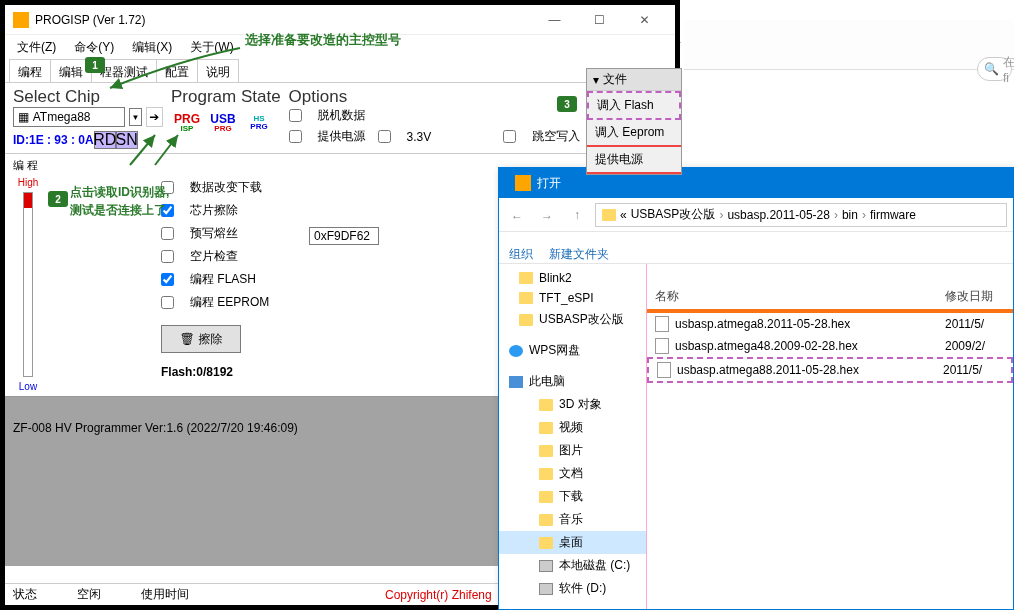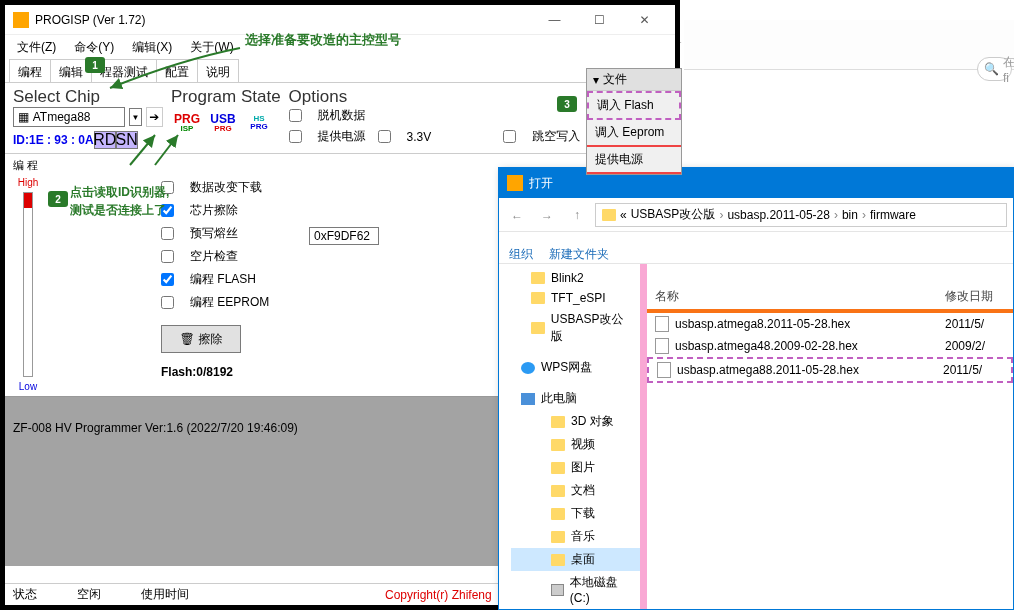--- a/index.html
+++ b/index.html
@@ -76,30 +76,30 @@
 
 
 .ctx-menu { position: absolute; left: 586px; top: 68px; width: 96px; border: 1px solid #999; background: #f0f0f0; z-index: 20; }
 .ctx-header { background: #e0e0e0; padding: 2px 6px; display: flex; align-items: center; gap: 4px; border-bottom: 1px solid #ccc; }
 .ctx-item { padding: 4px 8px; border-bottom: 2px solid #ef4444; }
 .ctx-item.highlight { border: 2px dashed #c060c0; }
 .badge3 { position: absolute; left: 557px; top: 96px; width: 20px; height: 16px; background: #2a7a2a; color: #fff; border-radius: 3px; display: flex; align-items: center; justify-content: center; font-size: 10px; font-weight: bold; z-index: 25; }
 
 
 .open-dialog { position: absolute; left: 498px; top: 167px; width: 516px; height: 443px; border: 1px solid #0078d7; background: #fff; z-index: 15; box-shadow: 2px 2px 8px rgba(0,0,0,0.2); }
-.dlg-titlebar { height: 30px; background: #0078d7; color: #fff; display: flex; align-items: center; padding: 0 8px; }
+.dlg-titlebar { height: 30px; background: #0078d7; color: #fff; display: flex; align-items: center; padding: 0 16px; }
 .dlg-titlebar-icon { width: 16px; height: 16px; background: #ffa500; margin-right: 6px; }
 .dlg-nav { height: 34px; display: flex; align-items: center; padding: 0 6px; gap: 6px; border-bottom: 1px solid #e5e5e5; }
 .nav-arrow { width: 24px; height: 24px; display: flex; align-items: center; justify-content: center; color: #888; }
 .breadcrumb { flex: 1; border: 1px solid #ccc; height: 24px; display: flex; align-items: center; padding: 0 6px; gap: 4px; font-size: 11px; }
 .bc-sep { color: #888; }
 .dlg-toolbar { height: 32px; display: flex; align-items: flex-end; padding: 0 10px; gap: 16px; border-bottom: 1px solid #e5e5e5; }
 .dlg-toolbar span { color: #1a6bb8; }
 .dlg-body { display: flex; height: calc(100% - 96px); }
-.dlg-sidebar { width: 136px; border-right: 7px solid #f9a8d4; overflow: hidden; padding: 4px 0; margin-left: 12px; }
+.dlg-sidebar { width: 148px; border-right: 1px solid #f9a8d4; overflow: hidden; padding: 4px 0; }
 .tree-item { display: flex; align-items: center; gap: 6px; padding: 3px 6px 3px 20px; font-size: 12px; }
 .tree-item.indent { padding-left: 40px; }
 .tree-item.sel { background: #cde8ff; }
 .folder-icon { width: 14px; height: 12px; background: #ffd968; border-radius: 1px; }
 .drive-icon { width: 14px; height: 12px; background: #ccc; border: 1px solid #888; }
 .pc-icon { width: 14px; height: 12px; background: #4a90d9; }
 .wps-icon { width: 14px; height: 12px; background: #2b9af3; border-radius: 50%; }
 
 .dlg-files { flex: 1; }
 .files-header { display: flex; border-bottom: 4px solid #f97316; padding: 4px 8px; font-size: 11px; color: #444; margin-top: 20px; }

